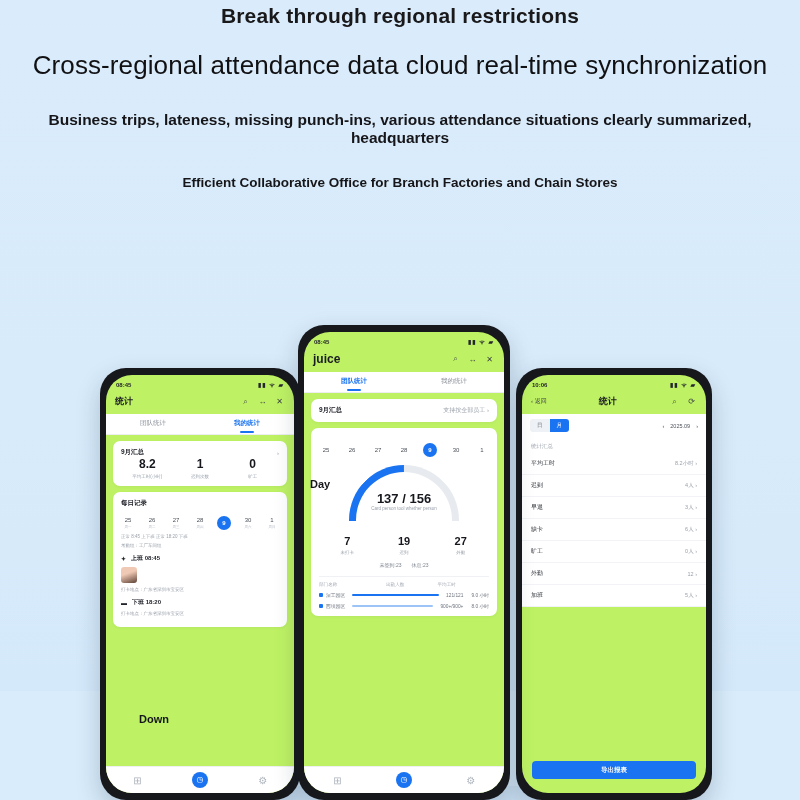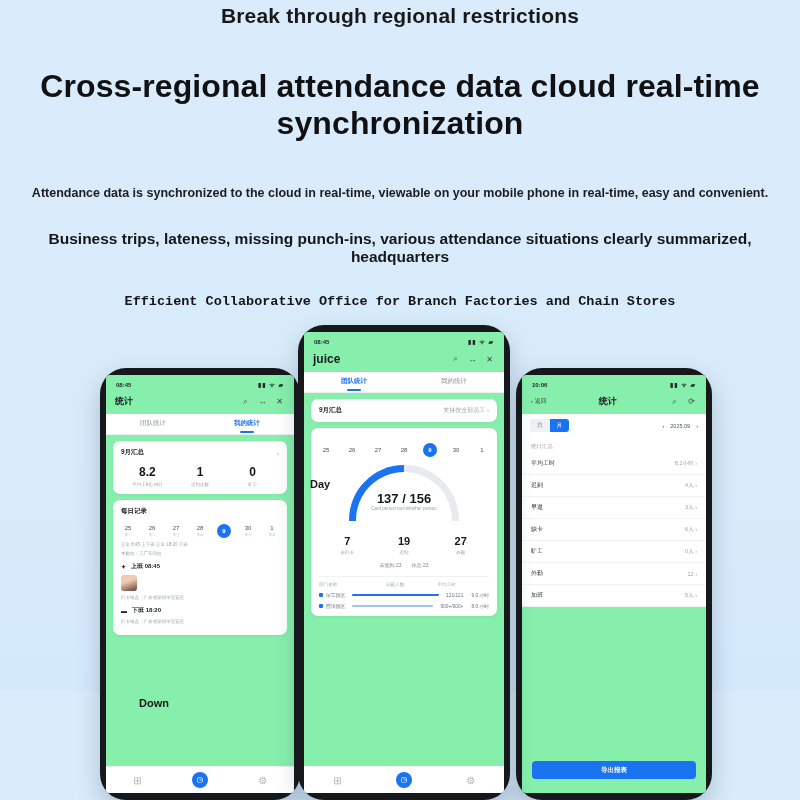--- a/index.html
+++ b/index.html
@@ -26,44 +26,43 @@
     text-align: center;
     padding-top: 4px;
   }
   .kicker {
     font-size: 21px;
     font-weight: bold;
     color: #19181a;
     letter-spacing: 0.2px;
   }
   .headline {
-    margin-top: 40px;
-    font-size: 32px;
-    font-weight: bold;
+    margin-top: 22px;
+    font-size: 26px;
+    font-weight: normal;
     color: #111114;
     letter-spacing: 0.1px;
   }
   .sub1 {
     margin-top: 44px;
     font-size: 12.5px;
     color: #1d1c20;
     font-weight: bold;
   }
   .sub2 {
     margin-top: 30px;
     font-size: 15.5px;
     color: #16161a;
     font-weight: bold;
   }
   .sub3 {
     margin-top: 28px;
     font-size: 13.5px;
     color: #16161a;
     font-weight: bold;
-    font-family: Liberation Mono, monospace;
   }
 
   
   .phones {
     position: absolute;
     left: 0;
     top: 325px;
     width: 800px;
     height: 475px;
   }
@@ -71,22 +70,22 @@
     position: absolute;
     background: #17181c;
     border-radius: 26px;
     box-shadow: 0 10px 24px rgba(20, 40, 70, 0.22);
     padding: 7px 6px;
     box-sizing: border-box;
   }
   .screen {
     width: 100%;
     height: 100%;
-    background: #86efac;
-    border-radius: 4px;
+    background: #bef264;
+    border-radius: 26px;
     overflow: hidden;
     position: relative;
   }
   .phone-left  { left: 100px; top: 43px;  width: 200px; height: 432px; }
   .phone-right { left: 516px; top: 43px;  width: 196px; height: 432px; }
   .phone-mid   { left: 298px; top: 0px;   width: 212px; height: 475px; z-index: 5; }
 
   .statusbar {
     display: flex;
     justify-content: space-between;
@@ -156,21 +155,20 @@
     justify-content: space-between;
     align-items: center;
     font-size: 6.5px;
     color: #20222a;
     font-weight: bold;
   }
   .card-head .more { color: #9aa0aa; font-weight: normal; font-size: 6px; }
 
   .metrics {
     display: flex;
-    margin-top: 8px;
     align-items: center;
   }
   .metric { flex: 1; text-align: center; }
   .metric .v { font-size: 12px; font-weight: bold; color: #15171d; }
   .metric .l { font-size: 4.5px; color: #98a0ab; margin-top: 3px; }
 
   .daystrip {
     display: flex;
     justify-content: space-between;
     align-items: center;
@@ -385,41 +383,40 @@
   }
 
   .annot {
     position: absolute;
     font-size: 11px;
     font-weight: bold;
     color: #16161a;
     z-index: 20;
   }
   .annot-day { left: 310px; top: 478px; }
-  .annot-down { left: 139px; top: 697px; }
+  .annot-down { left: 139px; top: 713px; }
 
   .shadow-plate {
     position: absolute;
     left: 120px;
     top: 786px;
     width: 560px;
     height: 20px;
     background: #cfe4f6;
     border-radius: 8px;
   }
 </style>
 </head>
 <body>
 
 <div class="page">
 
   <div class="headings">
     <div class="kicker">Break through regional restrictions</div>
     <div class="headline">Cross-regional attendance data cloud real-time synchronization</div>
-    <div class="sub1">Attendance data is synchronized to the cloud in real-time, viewable on your mobile phone in real-time, easy and convenient.</div>
     <div class="sub2">Business trips, lateness, missing punch-ins, various attendance situations clearly summarized, headquarters</div>
     <div class="sub3">Efficient Collaborative Office for Branch Factories and Chain Stores</div>
   </div>
 
   <div class="shadow-plate"></div>
 
   <div class="phones">
 
     <div class="phone phone-left">
       <div class="screen">

